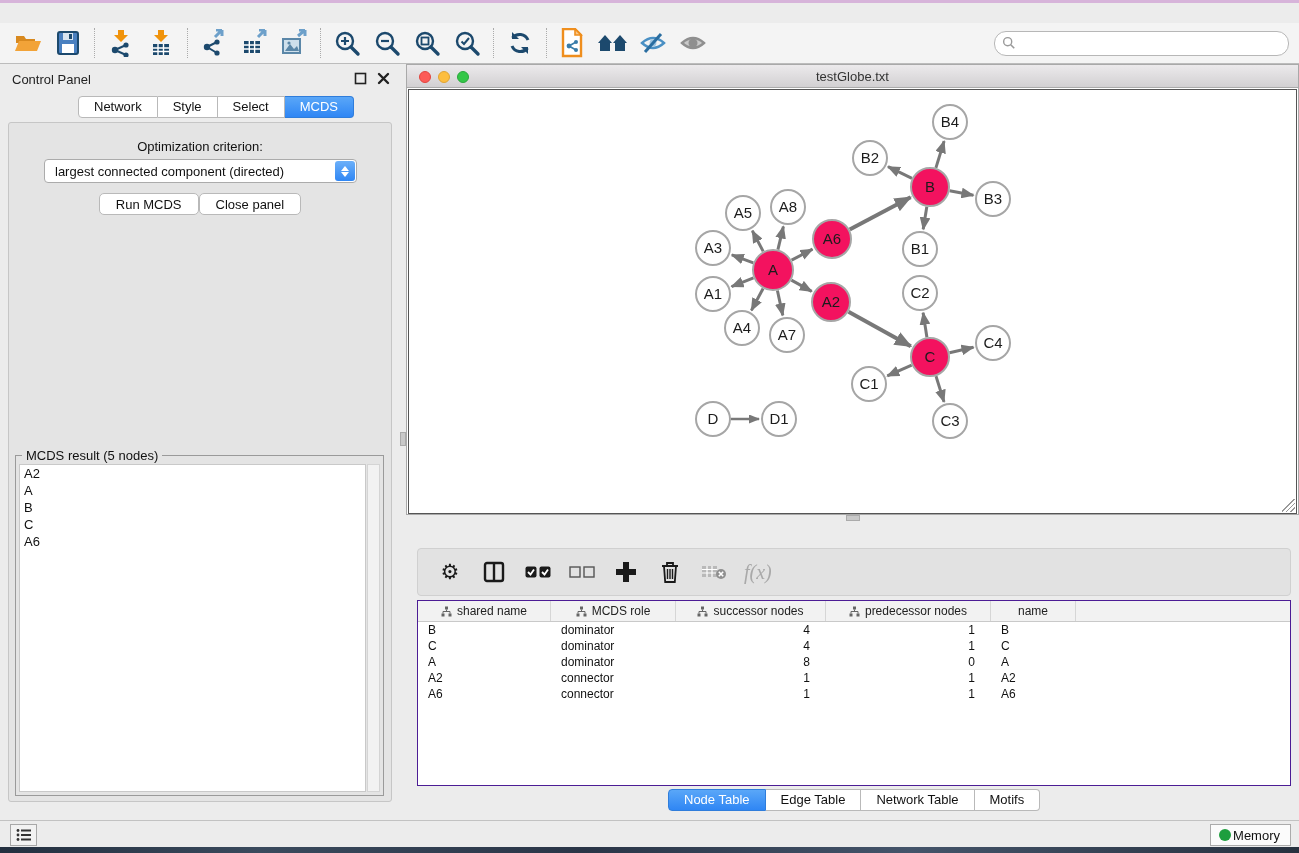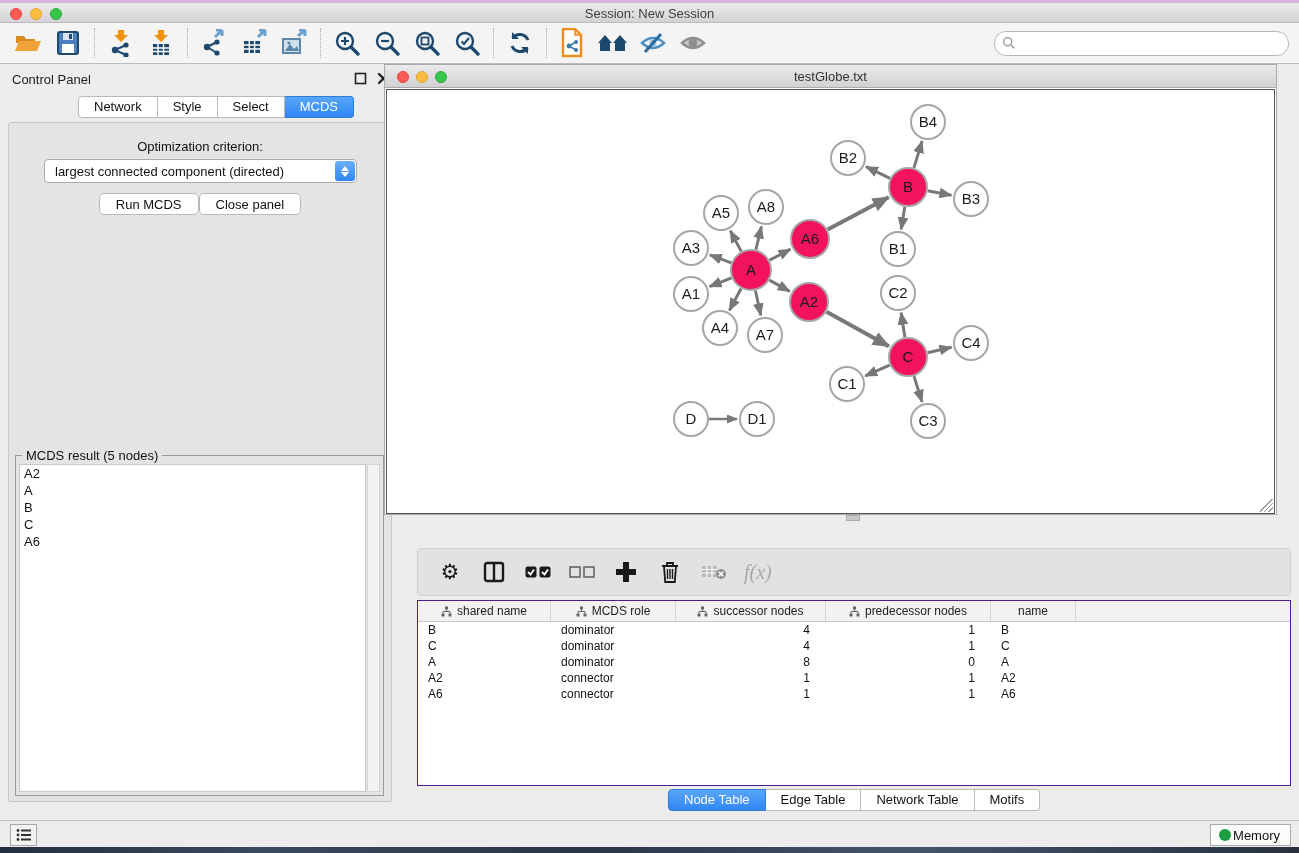--- a/index.html
+++ b/index.html
@@ -64,21 +64,21 @@
                  border:1px solid #c9c9c9; overflow:hidden; }
   .result-scrollbar { position:absolute; right:3px; top:8px; width:13px; bottom:3px; background:#f2f2f2; border:1px solid #d4d4d4; }
   .list-item { font-size:13px; color:#111; padding:1px 4px; line-height:15px; }
 
   
   .splitter-v { position:absolute; left:400px; top:64px; width:6px; height:756px; background:#ececec; }
   .splitter-v .handle { position:absolute; left:0; top:368px; width:6px; height:14px; background:#c9c9c9; border:1px solid #ababab; }
   .splitter-h { position:absolute; left:406px; top:515px; width:893px; height:6px; background:#ececec; }
   .splitter-h .handle { position:absolute; left:440px; top:0; width:14px; height:6px; background:#c9c9c9; border:1px solid #ababab; }
 
-  .net-window { position:absolute; left:384px; top:64px; width:893px; height:451px;
+  .net-window { position:absolute; left:406px; top:64px; width:893px; height:451px;
                 border:1px solid #a9a9a9; background:#fff; }
   .net-titlebar { position:absolute; left:0; top:0; width:100%; height:23px;
                   background:linear-gradient(#eceaec,#d2d0d2); border-bottom:1px solid #aaa; }
   .net-title { position:absolute; left:0; right:0; top:4px; text-align:center; font-size:13px; color:#333; }
   .net-lights { position:absolute; left:12px; top:6px; display:flex; gap:7px; }
   .net-canvas { position:absolute; left:1px; top:24px; width:889px; height:425px; background:#fff;
                 border:1px solid #555; }
   .resize-grip { position:absolute; right:1px; bottom:1px; width:13px; height:13px;
                  background:
                    linear-gradient(135deg, transparent 45%, #9a9a9a 45%, #9a9a9a 52%, transparent 52%) ,
@@ -113,28 +113,20 @@
   .memory-dot { width:12px; height:12px; border-radius:50%; background:#1e9e3e; }
   .desktop-strip { position:absolute; left:0; top:847px; width:1299px; height:6px;
                    background:linear-gradient(90deg,#232f3f,#3a4a5d 20%,#2a3547 45%,#44546a 70%,#27313f); }
 </style>
 </head>
 <body>
 
 <div id="app">
 
   <div class="top-accent"></div>
-  <div class="titlebar">
-    <div class="lights">
-      <div class="light red"></div>
-      <div class="light yellow"></div>
-      <div class="light green"></div>
-    </div>
-    <div class="title-text">Session: New Session</div>
-  </div>
 
   <div class="toolbar">
     <div style="width:8px"></div>
     <div class="tbtn">
       <svg width="28" height="26" viewBox="0 0 28 26">
         <path d="M2,6 h8 l2,3 h9 v4 h-19 z" fill="#d8891f"></path>
         <path d="M1,21 L5,11 H27 L23,21 Z" fill="#f2a338"></path>
       </svg>
     </div>
     <div class="tbtn">

